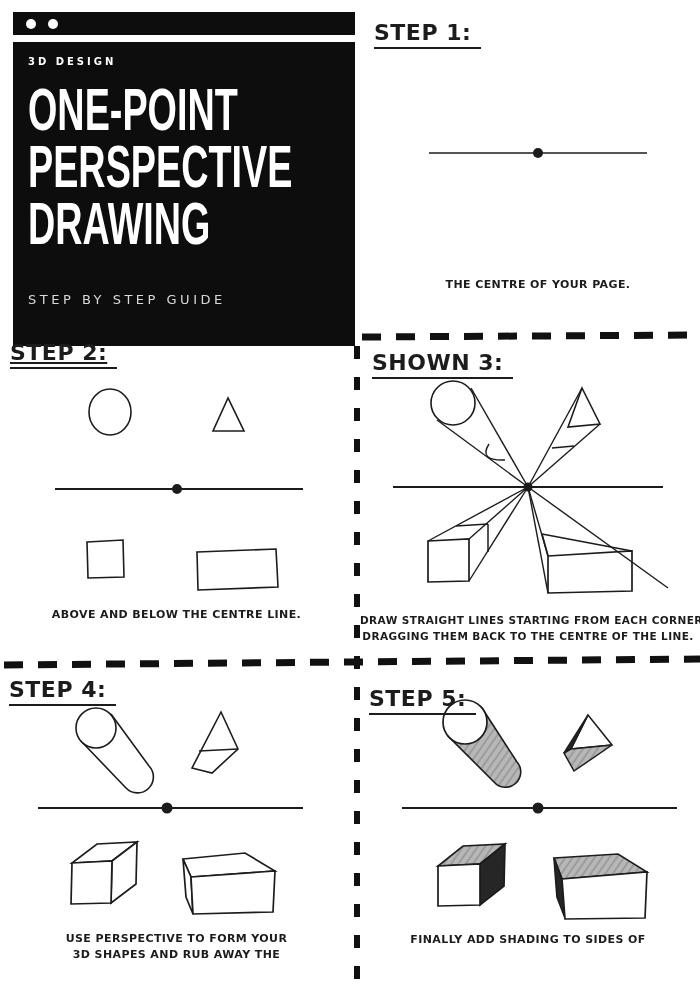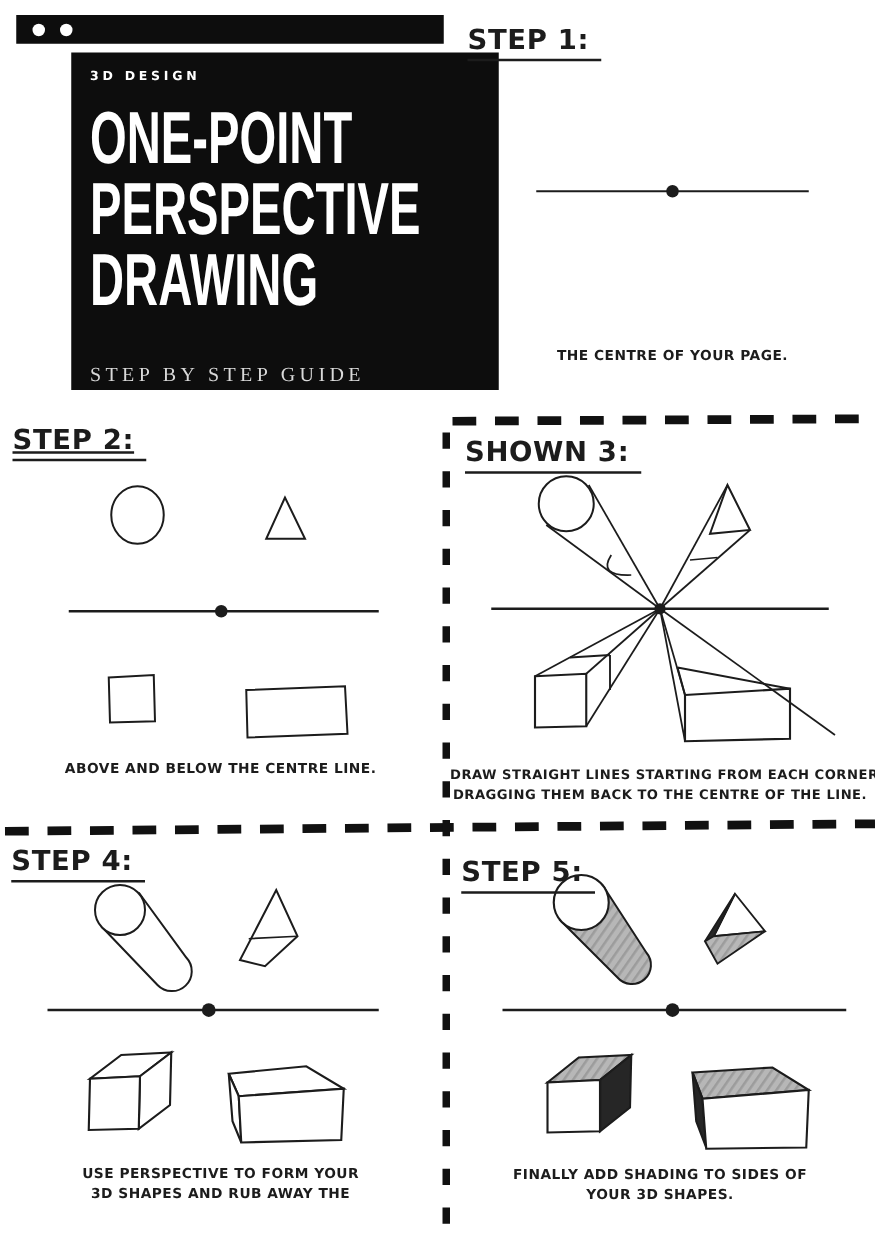--- a/index.html
+++ b/index.html
@@ -8,28 +8,28 @@
     font-family:"DejaVu Sans",sans-serif;color:#1c1c1c;overflow:hidden;
   }
   .art{position:absolute;left:0;top:0;width:700px;height:990px;pointer-events:none;}
 
   
   .winbar{position:absolute;left:13px;top:12px;width:342px;height:23px;background:#0d0d0d;
     display:flex;align-items:center;gap:12px;padding-left:13px;box-sizing:border-box;}
   .windot{width:10px;height:10px;border-radius:50%;background:#ffffff;}
 
   
-  .hero{position:absolute;left:13px;top:42px;width:342px;height:270px;background:#0d0d0d;margin-left:44px;}
+  .hero{position:absolute;left:13px;top:42px;width:342px;height:304px;background:#0d0d0d;}
   .category{position:absolute;left:15px;top:14px;color:#ffffff;font-size:10px;
     letter-spacing:3px;font-weight:bold;white-space:nowrap;}
   .title{position:absolute;left:15px;top:40px;color:#ffffff;
     font-family:"Liberation Sans",sans-serif;font-weight:bold;font-size:59px;line-height:57px;
     transform:scaleX(0.64);transform-origin:0 0;white-space:nowrap;letter-spacing:0;}
-  .subtitle{position:absolute;left:15px;top:250px;color:#d9d9d9;font-size:16px;
-    letter-spacing:3.5px;white-space:nowrap;font-family:Liberation Serif, serif;}
+  .subtitle{position:absolute;left:15px;top:250px;color:#d9d9d9;font-size:13px;
+    letter-spacing:3.5px;white-space:nowrap;}
 
   
   .step-heading{position:absolute;font-size:22px;font-weight:bold;letter-spacing:.5px;
     border-bottom:2.6px solid #1c1c1c;padding:0 10px 2px 0;white-space:nowrap;}
   .h1{left:374px;top:20px;}
   .h2{left:10px;top:340px;text-decoration:underline;}
   .h3{left:372px;top:350px;}
   .h4{left:9px;top:677px;}
   .h5{left:369px;top:686px;}
 
@@ -173,16 +173,15 @@
   <div class="caption c3">
     <div>DRAW STRAIGHT LINES STARTING FROM EACH CORNER,</div>
     <div>DRAGGING THEM BACK TO THE CENTRE OF THE LINE.</div>
   </div>
   <div class="caption c4">
     <div>USE PERSPECTIVE TO FORM YOUR</div>
     <div>3D SHAPES AND RUB AWAY THE</div>
   </div>
   <div class="caption c5">
     <div>FINALLY ADD SHADING TO SIDES OF</div>
-    <div>YOUR 3D SHAPES.</div>
   </div>
 
 </div>
 
 </body></html>

